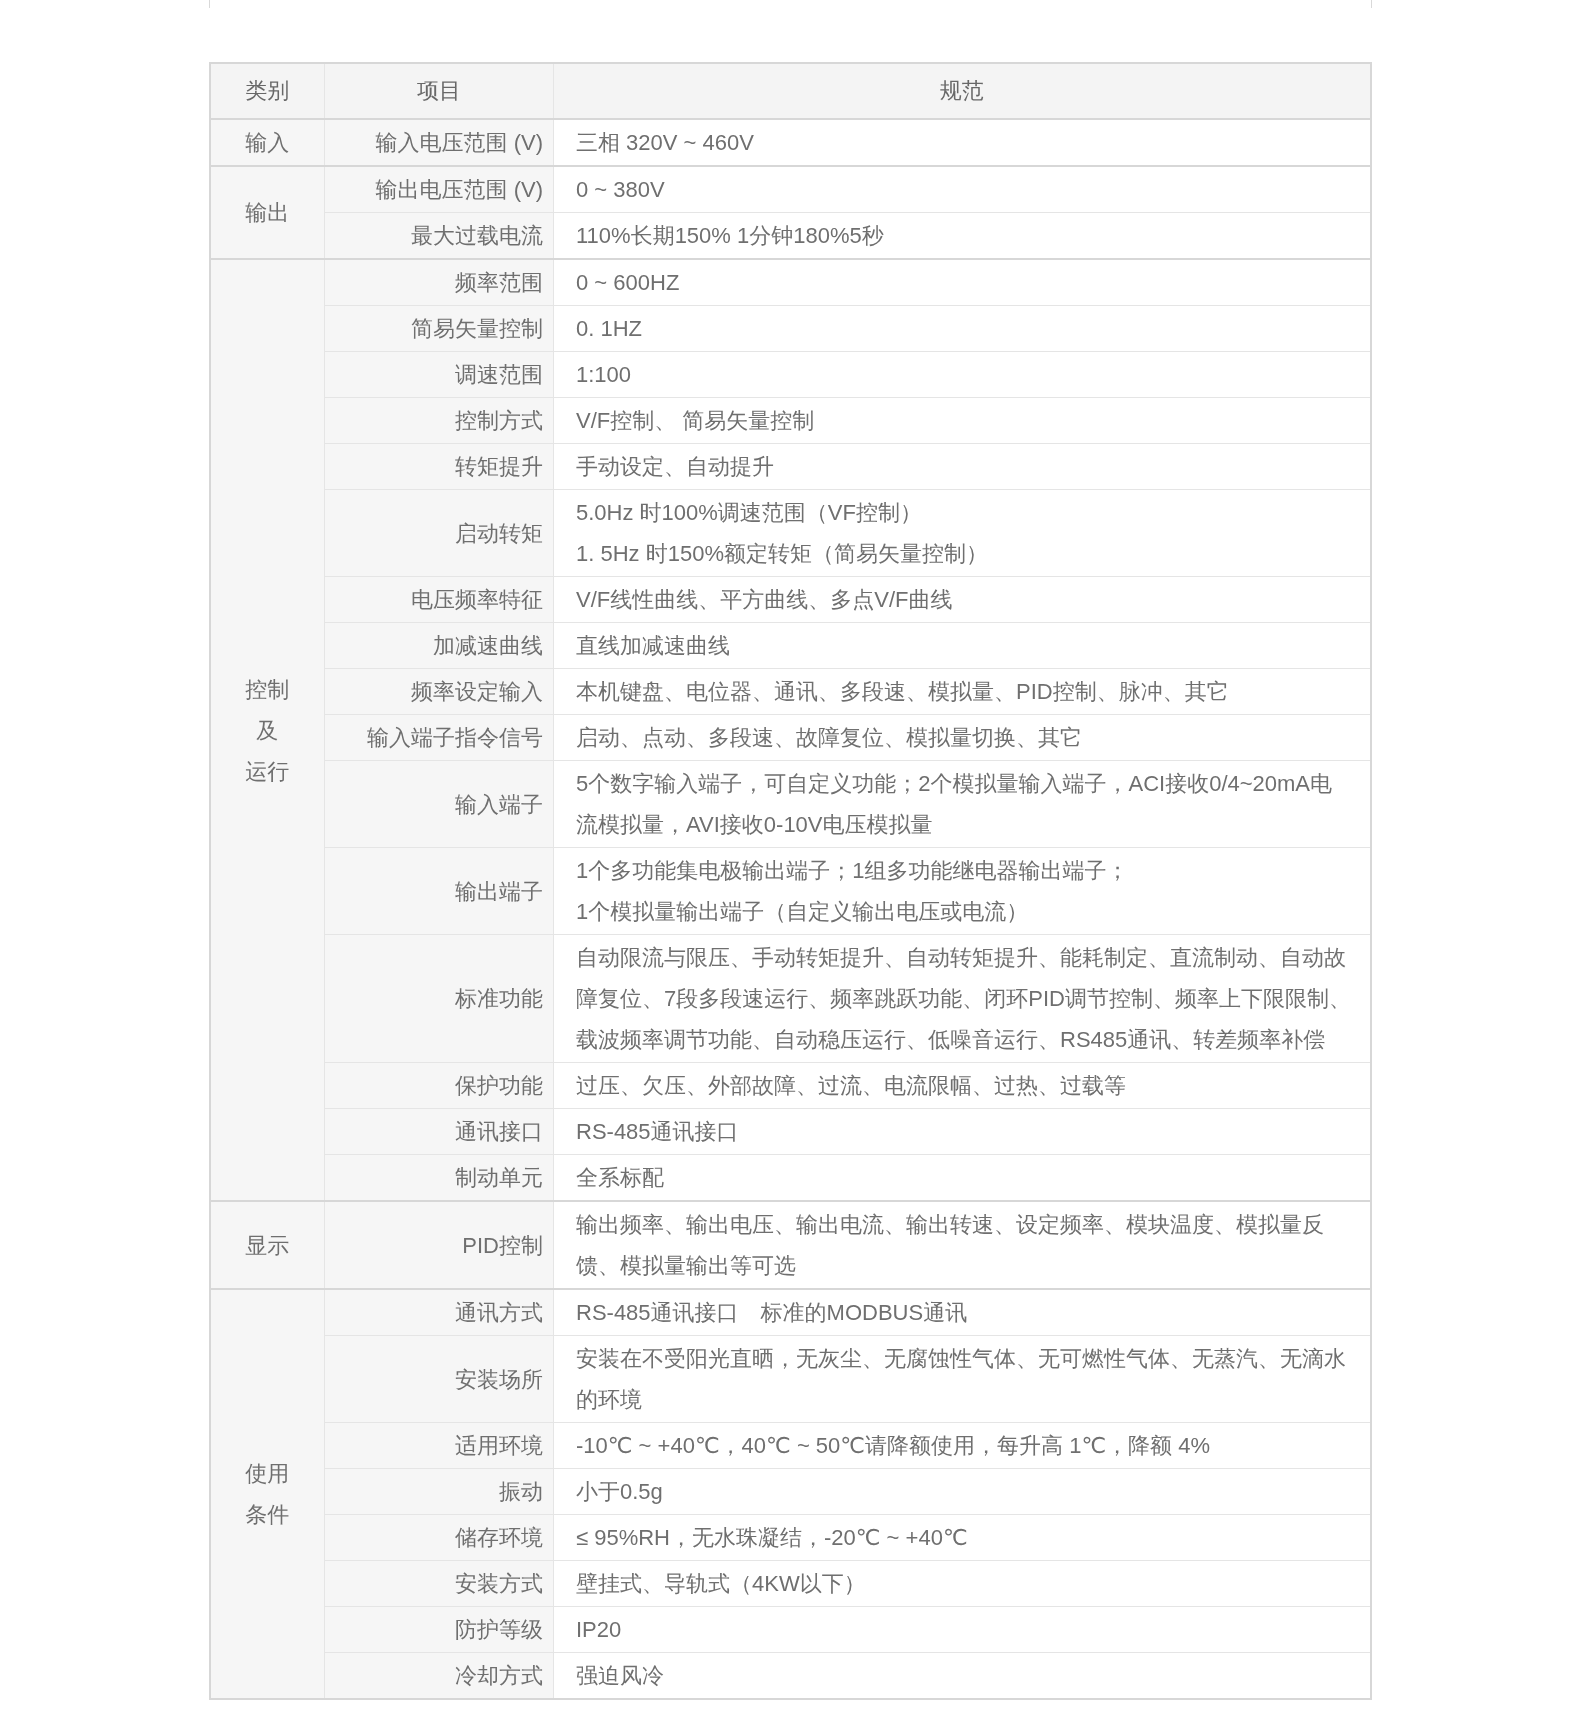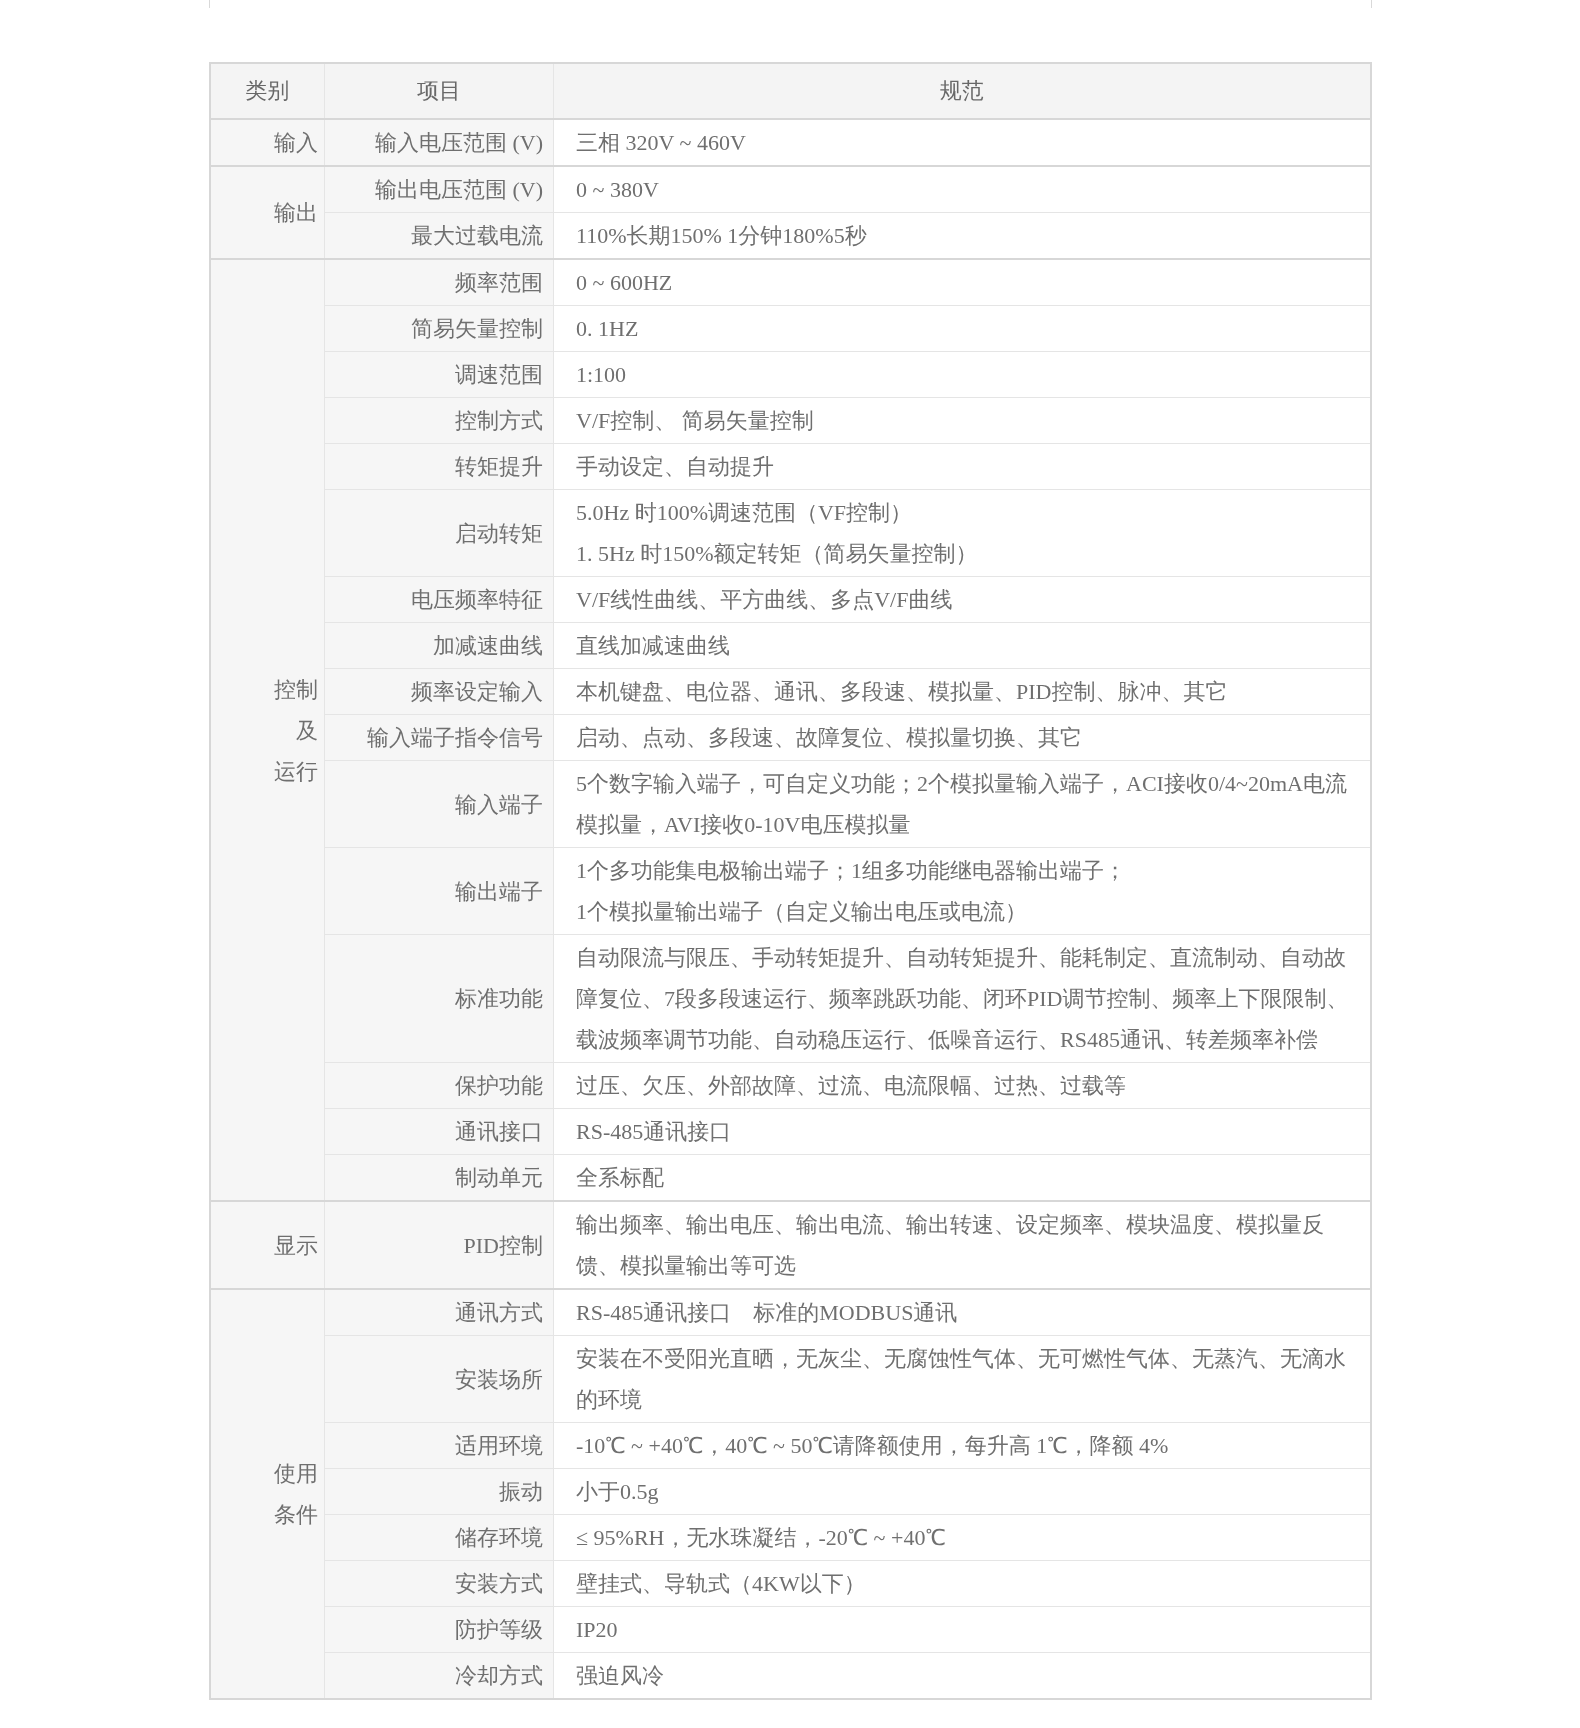--- a/index.html
+++ b/index.html
@@ -7,21 +7,20 @@
     padding: 0;
     background: #ffffff;
     font-family: "Liberation Sans", "DejaVu Sans", sans-serif;
     color: #6f6f6f;
   }
   body { min-width: 1580px; }
   .wrap {
     width: 1163px;
     margin: 62px auto 57px;
     position: relative;
-    font-family: Liberation Serif, serif;
   }
   
   .stub {
     position: absolute;
     top: -62px;
     width: 1px;
     height: 8px;
     background: #d9d9d9;
   }
   .stub.left  { left: 0; }
@@ -50,21 +49,21 @@
     border: 1px solid #e5e5e5;
     font-size: 22px;
     line-height: 41px;
     vertical-align: middle;
     font-weight: 400;
   }
   tr.gs > td { border-top: 2px solid #d7d7d7; }
 
   td.cat {
     background: #f6f6f6;
-    text-align: right;
+    text-align: center;
     padding: 2px 6px;
   }
   td.item {
     background: #f6f6f6;
     padding: 2px 10px 2px 18px;
     text-align: right;
   }
   td.spec {
     background: #ffffff;
     padding: 2px 18px 2px 22px;

